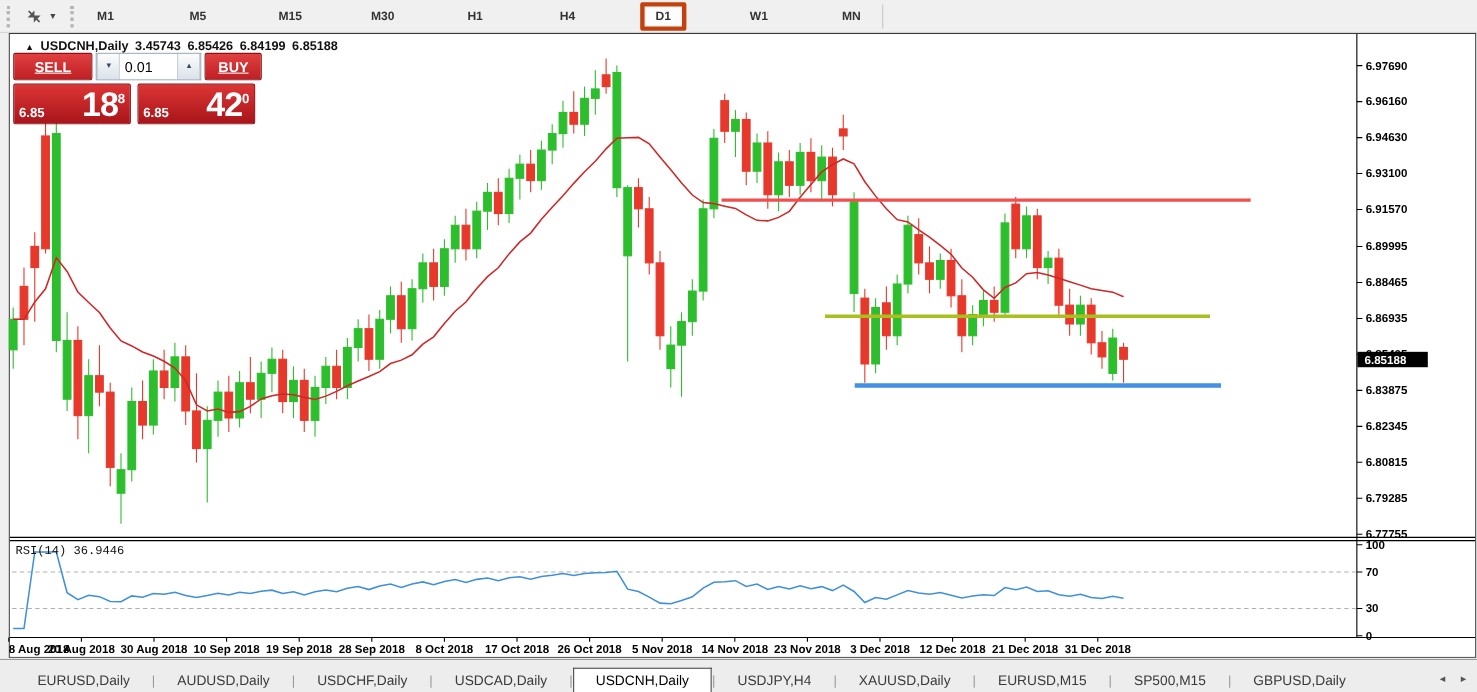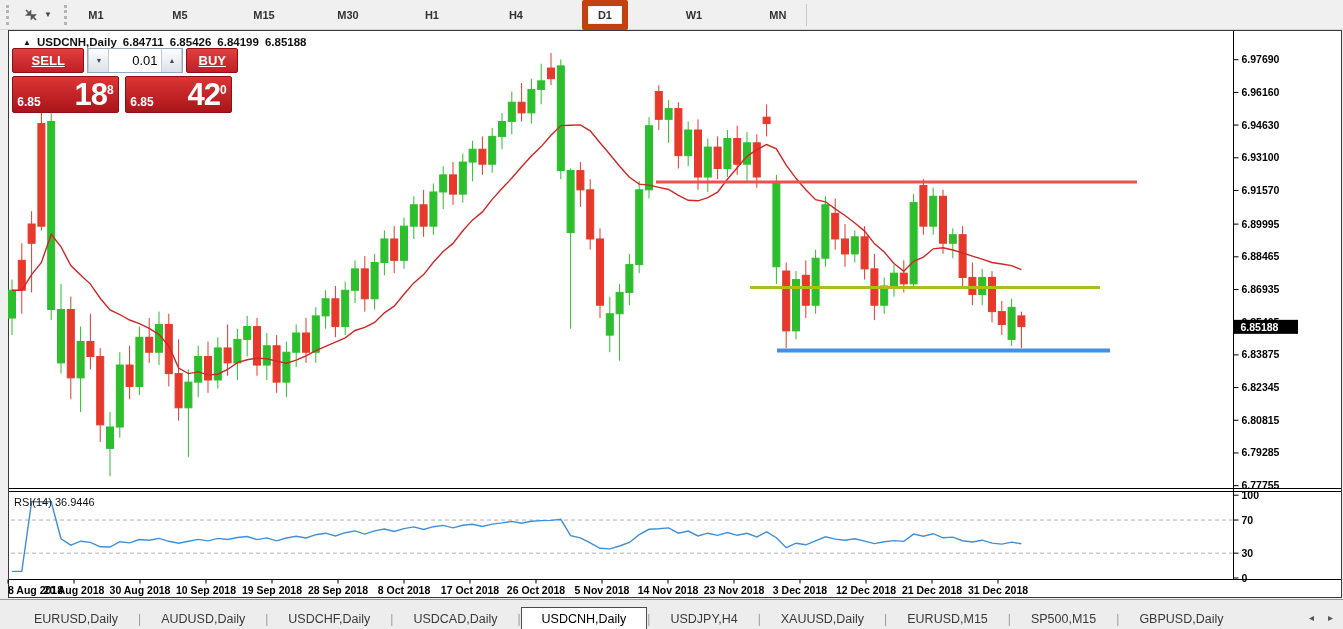--- a/index.html
+++ b/index.html
@@ -9,51 +9,51 @@
     -webkit-font-smoothing:antialiased;
   }
   
   .toolbar{position:absolute;left:0;top:0;width:1343px;height:29px;background:#f0f0f0;
     border-bottom:1px solid #d4d4d4;display:flex;align-items:center;}
   .grip{width:3px;height:20px;margin:0 6px;border-left:3px dotted #b5b5b5;}
   .tool-ico{width:26px;height:22px;display:flex;align-items:center;justify-content:center;cursor:pointer;}
   .tool-caret{font-size:8px;color:#444;margin:0 6px 0 0;cursor:pointer;}
   .tf-btn{min-width:26px;padding:3px 4px;margin:0 2px;font-size:11px;font-weight:bold;color:#333;
     text-align:center;border:1px solid transparent;border-radius:2px;cursor:default;}
-  .tf-btn.active{background:#fdfdfd;border:6px solid #c2410c;box-shadow:inset 0 0 2px #cdd3d9;}
+  .tf-btn.active{background:#fdfdfd;border:4px solid #c2410c;box-shadow:inset 0 0 2px #cdd3d9;}
   .tb-sep{width:1px;height:22px;background:#c8c8c8;margin:0 8px;}
   
   .chart-window{position:absolute;left:8px;top:30px;width:1334px;height:568px;
     background:#ffffff;border:1px solid #3a3a3a;box-sizing:border-box;}
   .chart-title{position:absolute;left:14px;top:5px;font-size:11.5px;font-weight:bold;color:#111;
     display:flex;align-items:center;gap:6px;z-index:4;}
   .chart-title .tri{font-size:8px;cursor:pointer;}
   svg#chart{position:absolute;left:0;top:0;z-index:1;}
   
   .trade-panel{position:absolute;left:3px;top:17px;z-index:5;width:226px;}
   .tp-row1{display:flex;align-items:stretch;height:25px;}
   .btn-red{background:linear-gradient(#e04040,#c01f24);border:1px solid #8e1014;border-radius:2px;
     color:#fff;font-size:13px;font-weight:bold;display:flex;align-items:center;justify-content:center;cursor:pointer;text-decoration:underline;}
   .sell{width:74px;}
   .buy{width:52px;}
   .stepper{display:flex;margin:0 3px;border:1px solid #9aa7b8;background:#fff;}
   .step-btn{width:21px;background:linear-gradient(#fdfdfd,#dbe2ea);border:0;
     border-left:1px solid #c3ccd6;border-right:1px solid #c3ccd6;
     font-size:7px;color:#3b4a63;cursor:pointer;padding:0;}
-  .lot-input{width:44px;border:0;outline:none;text-align:right;font-size:13px;padding:0 4px;
+  .lot-input{width:44px;border:0;outline:none;text-align:left;font-size:13px;padding:0 4px;
     font-family:"Liberation Sans",sans-serif;color:#000;}
   .tp-row2{display:flex;margin-top:3px;gap:6px;}
   .quote-box{width:107px;height:37px;border-radius:2px;border:1px solid #8e1014;
     background:linear-gradient(#dd3535,#a8151a);color:#fff;display:flex;align-items:flex-end;
     justify-content:center;padding-bottom:3px;box-sizing:border-box;cursor:pointer;}
   .q-small{font-size:12px;font-weight:bold;margin-right:2px;line-height:14px;}
   .q-big{font-size:31px;font-weight:bold;line-height:28px;letter-spacing:-1px;margin-left:32px;}
   .q-sup{font-size:12px;font-weight:bold;line-height:10px;margin-bottom:14px;}
   
-  .rsi-label{position:absolute;left:14px;top:496px;font-size:11px;color:#111;z-index:3;}
+  .rsi-label{position:absolute;left:14px;top:496px;font-size:11px;color:#111;z-index:3;font-family:Liberation Mono, monospace;}
   
   .tabbar{position:absolute;left:0;top:599px;width:1343px;height:30px;background:#ededed;
     border-top:1px solid #9a9a9a;display:flex;align-items:center;}
   .tabs{display:flex;align-items:flex-end;margin-left:14px;height:100%;}
   .tab{padding:3px 20px 4px 20px;font-size:12.5px;color:#3a3a3a;cursor:pointer;white-space:nowrap;}
   .tab.active{background:#ffffff;border:1px solid #4a4a4a;border-bottom:none;color:#000;
     padding-top:4px;margin-top:1px;}
   .tab-sep{color:#9a9a9a;font-size:12px;padding-bottom:4px;}
   .tab-arrows{position:absolute;right:10px;bottom:7px;font-size:10px;color:#555;display:flex;gap:14px;}
   .tab-arrows span{cursor:pointer;}
@@ -86,21 +86,21 @@
       <div class="tf-btn">W1</div>
       <div class="tf-btn">MN</div>
     </div>
   <div class="tb-sep"></div>
 </div>
 
 <div class="chart-window">
   <div class="chart-title">
     <span class="tri">▲</span>
     <span>USDCNH,Daily</span>
-    <span>6.84711</span>
+    <span>3.45743</span>
     <span>6.85426</span>
     <span>6.84199</span>
     <span>6.85188</span>
   </div>
 
   <div class="trade-panel">
     <div class="tp-row1">
       <div class="btn-red sell">SELL</div>
       <div class="stepper">
         <button class="step-btn">▼</button>

